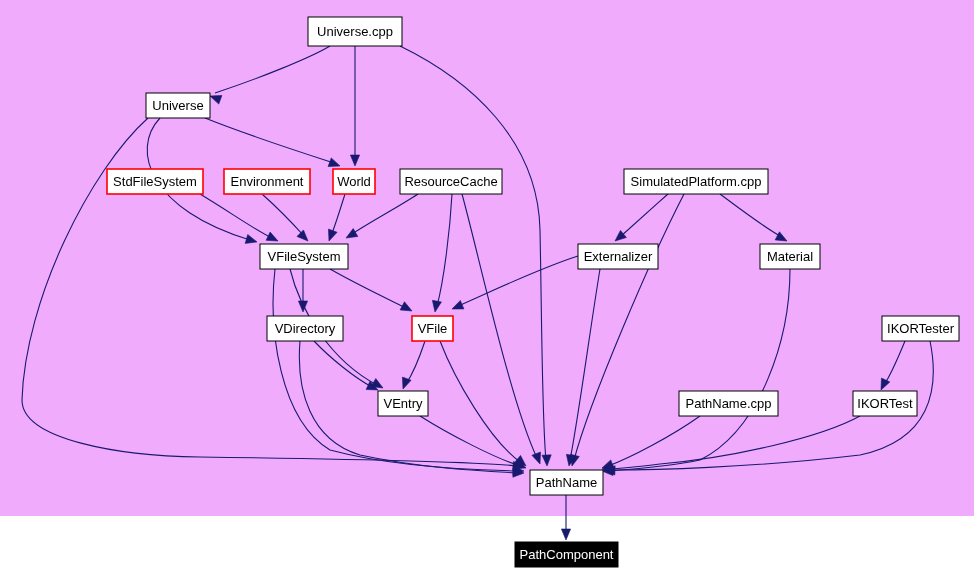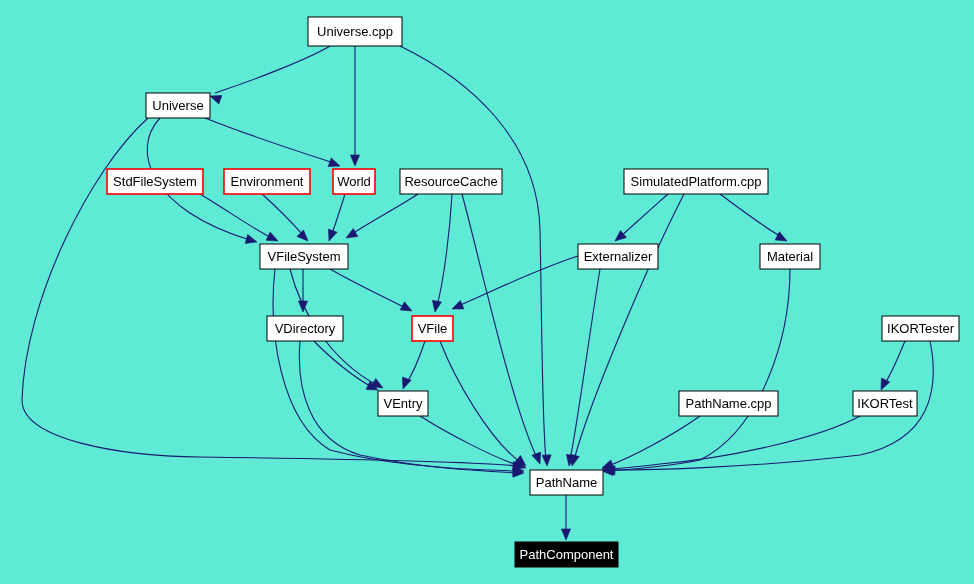--- a/index.html
+++ b/index.html
@@ -9,22 +9,22 @@
   }
   body {
     width: 974px;
     height: 584px;
     overflow: hidden;
     font-family: "Liberation Sans", sans-serif;
   }
   #graph-root {
     position: relative;
     width: 974px;
-    height: 584px;
-    background: #5eead4;
+    height: 516px;
+    background: #f0abfc;
   }
   svg#dep-graph {
     display: block;
     width: 974px;
     height: 584px;
   }
   .node-box {
     fill: #ffffff;
     stroke: #000000;
     stroke-width: 1;

